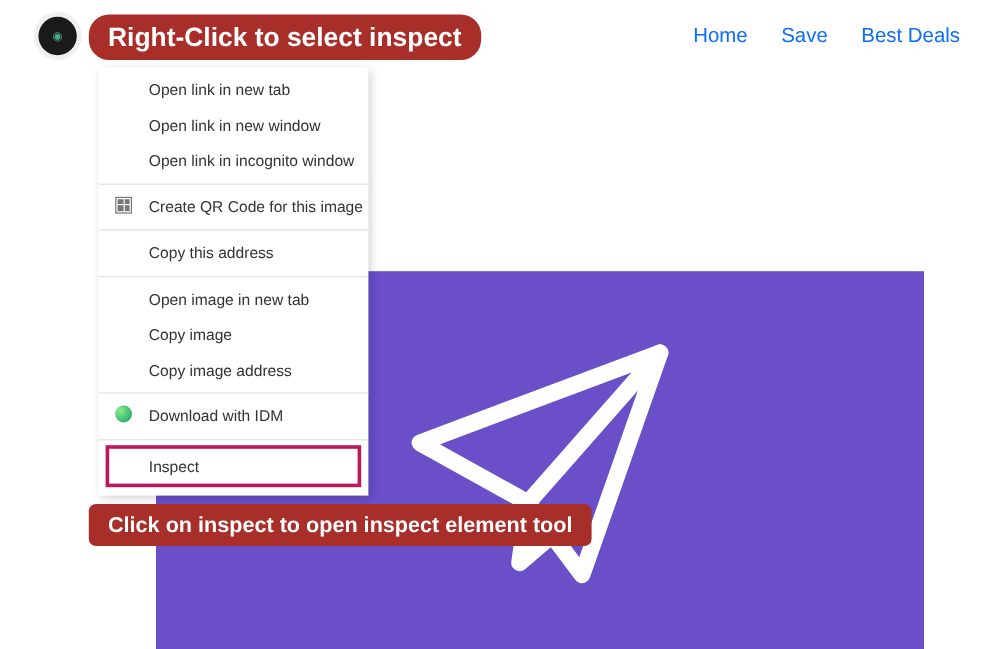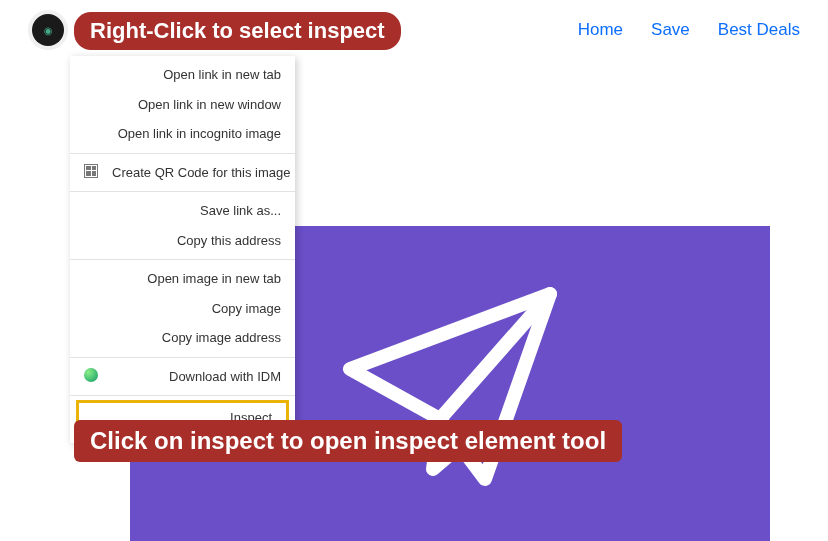--- a/index.html
+++ b/index.html
@@ -62,29 +62,28 @@
       color: #fff;
       padding: 6px 16px;
       font-size: 22px;
       font-weight: 600;
       border-radius: 17px;
       z-index: 30;
     }
     .context-menu {
       position: absolute;
       top: 56px;
-      left: 70px;
+      left: 82px;
       width: 225px;
       background: #fff;
       box-shadow: 2px 2px 8px rgba(0,0,0,0.2);
       z-index: 20;
       font-size: 13px;
       color: #333;
       padding: 4px 0;
-      text-align: right;
     }
     .menu-item {
       padding: 5px 14px 5px 42px;
       cursor: default;
       line-height: 1.5;
       white-space: nowrap;
       position: relative;
     }
     .menu-sep {
       height: 1px;
@@ -108,32 +107,32 @@
     .menu-idm-icon {
       position: absolute;
       left: 14px;
       top: 6px;
       width: 14px;
       height: 14px;
       border-radius: 50%;
       background: radial-gradient(circle at 30% 30%, #8e8, #196);
     }
     .inspect-highlight {
-      border: 3px solid #eab308;
+      border: 3px solid #be185d;
       margin: 3px 6px;
       padding-left: 33px;
     }
     .callout-bottom {
       position: absolute;
       top: 420px;
       left: 74px;
       background: #a82e2a;
       color: #fff;
       padding: 7px 16px;
-      font-size: 24px;
+      font-size: 18px;
       font-weight: 600;
       border-radius: 6px;
       z-index: 30;
     }
     .hero {
       position: absolute;
       top: 226px;
       left: 130px;
       right: 58px;
       height: 315px;
@@ -159,33 +158,32 @@
     <a href="#">Save</a>
     <a href="#">Best Deals</a>
   </nav>
 </div>
 
 <div class="callout-top">Right-Click to select inspect</div>
 
 <div class="context-menu">
   <div class="menu-item">Open link in new tab</div>
   <div class="menu-item">Open link in new window</div>
-  <div class="menu-item">Open link in incognito image</div>
+  <div class="menu-item">Open link in incognito window</div>
   <div class="menu-sep"></div>
   <div class="menu-item">
     <span class="menu-qr-icon">
         <span></span>
         <span></span>
         <span></span>
         <span></span>
       </span>
     <span>Create QR Code for this image</span>
   </div>
   <div class="menu-sep"></div>
-  <div class="menu-item">Save link as...</div>
   <div class="menu-item">Copy this address</div>
   <div class="menu-sep"></div>
   <div class="menu-item">Open image in new tab</div>
   <div class="menu-item">Copy image</div>
   <div class="menu-item">Copy image address</div>
   <div class="menu-sep"></div>
   <div class="menu-item">
     <span class="menu-idm-icon"></span>
     <span>Download with IDM</span>
   </div>

